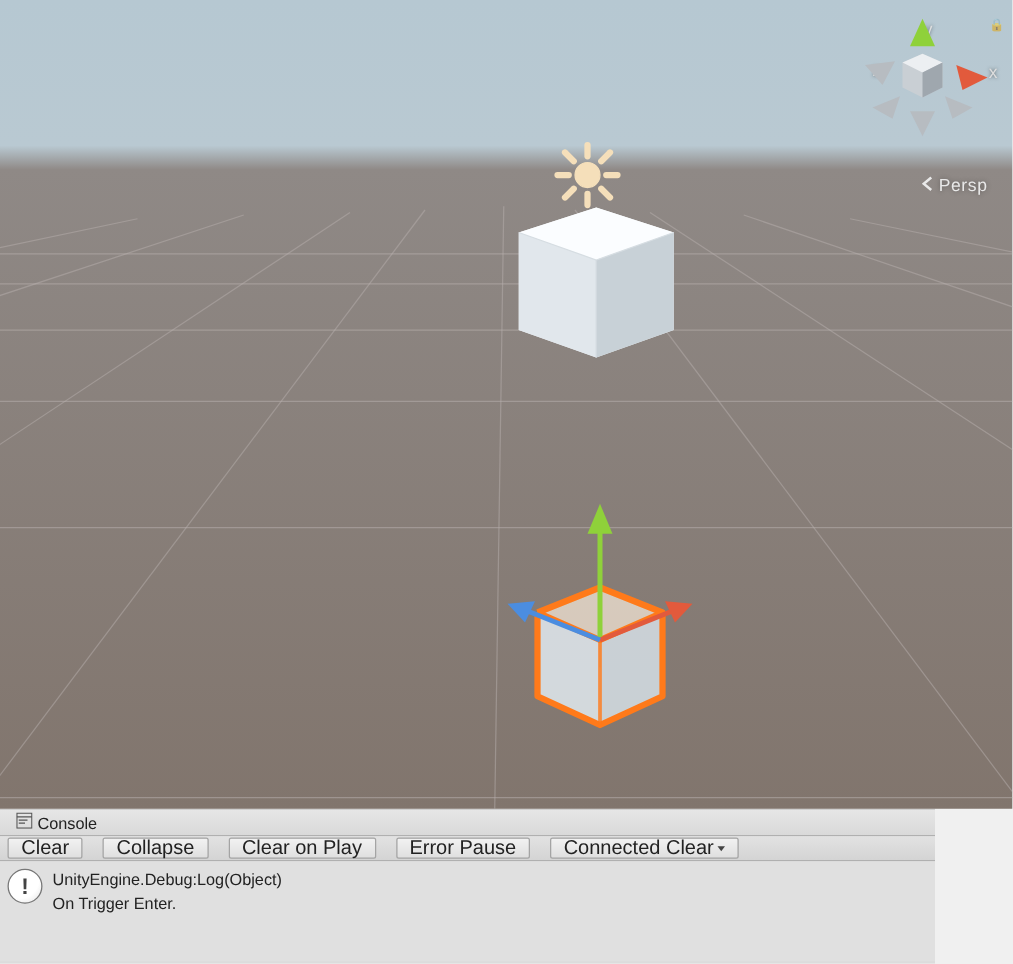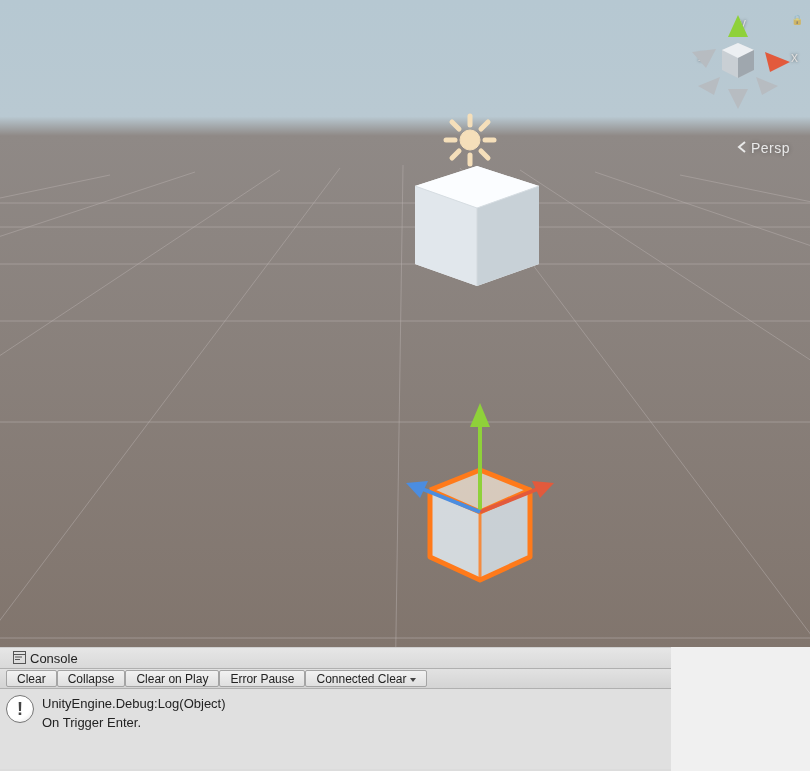--- a/index.html
+++ b/index.html
@@ -88,21 +88,21 @@
     font-size: 14px;
     letter-spacing: 0.5px;
     text-shadow: 0 0 4px rgba(0,0,0,0.35);
   }
   .persp-arrow {
     display: inline-block;
     margin-right: 3px;
   }
 
   .console-panel {
-    width: 671px;
+    width: 748px;
     height: 124px;
     background: #dcdcdc;
   }
   .console-header {
     display: flex;
     align-items: center;
     height: 22px;
     background: linear-gradient(#e6e6e6,#d9d9d9);
     border-top: 1px solid #cfcfcf;
     border-bottom: 1px solid #b0b0b0;
@@ -119,29 +119,29 @@
   .console-header .tab .tab-icon {
     font-size: 11px;
     color: #333;
   }
   .console-toolbar {
     display: flex;
     align-items: center;
     height: 20px;
     background: linear-gradient(#e2e2e2,#d4d4d4);
     border-bottom: 1px solid #b0b0b0;
-    font-size: 12px;
+    font-size: 16px;
     text-align: right;
   }
   .console-toolbar .btn {
     padding: 1px 10px;
     border: 1px solid #a4a4a4;
     background: linear-gradient(#f2f2f2,#dfdfdf);
     border-radius: 2px;
-    margin-left: 0;
+    margin-left: 16px;
     height: 17px;
     line-height: 14px;
     cursor: default;
     color: #222;
   }
   .console-toolbar .btn:first-child { margin-left: 6px; }
   .console-toolbar .btn-drop::after {
     content: "";
     display: inline-block;
     margin-left: 3px;

